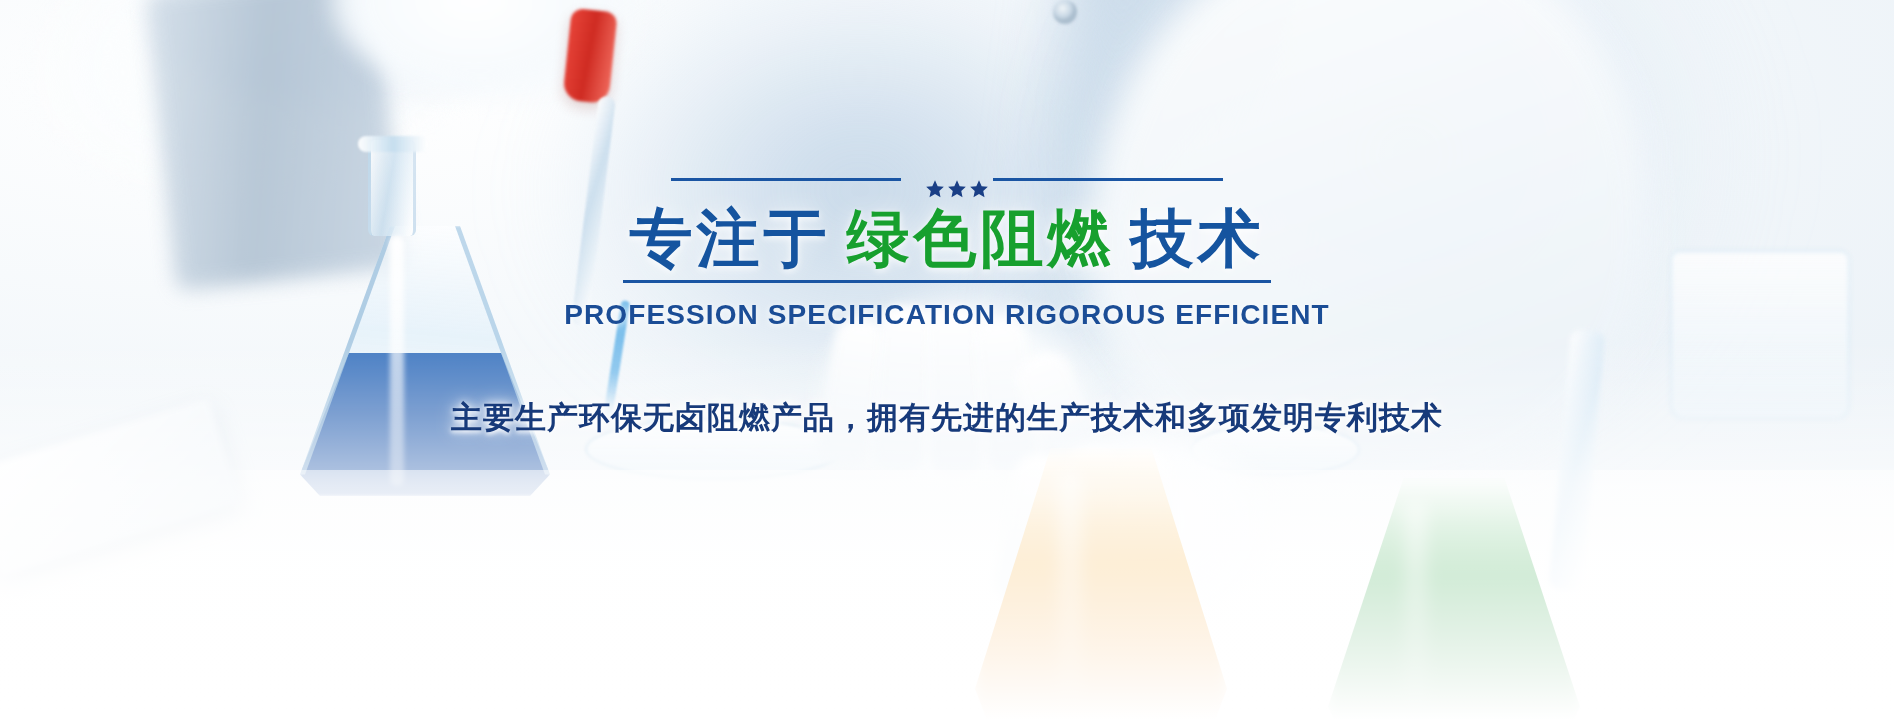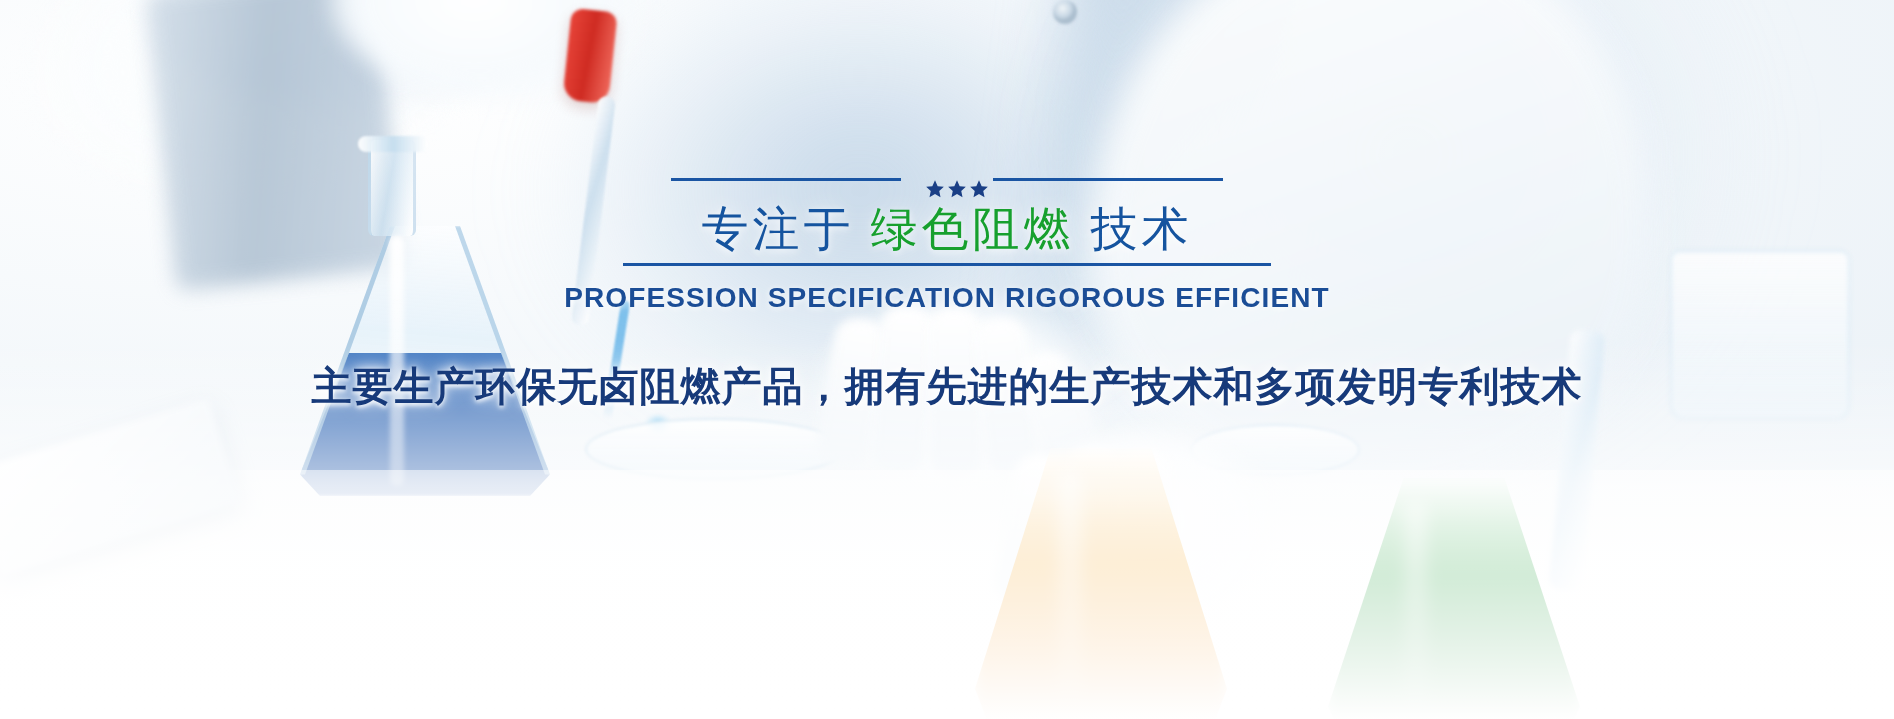--- a/index.html
+++ b/index.html
@@ -280,22 +280,22 @@
   }
   .stars { display:flex; gap:22px; padding:0 24px; }
   .star {
     width:0; height:0; position:relative; display:inline-block;
     color:#1a3f86;
   }
   .star svg { display:block; }
 
   .headline {
     margin-top:14px;
-    font-size:47px;
-    font-weight:400;
+    font-size:63px;
+    font-weight:700;
     letter-spacing:4px;
     line-height:1.08;
     white-space:nowrap;
     text-shadow:0 2px 7px rgba(255,255,255,.85), 0 0 22px rgba(255,255,255,.7);
   }
   .hl-blue { color:#15549f; }
   .hl-green { color:#17a02e; }
   .hl-gap { display:inline-block; width:16px; }
 
   .underline-bar {
@@ -308,22 +308,22 @@
     margin-top:16px;
     font-size:28px;
     font-weight:700;
     letter-spacing:1.1px;
     color:#1b4d96;
     white-space:nowrap;
     text-shadow:0 1px 6px rgba(255,255,255,.9);
   }
 
   .desc-cn {
-    margin-top:45px;
-    font-size:40px;
+    margin-top:66px;
+    font-size:31px;
     font-weight:700;
     letter-spacing:1px;
     color:#173a7a;
     white-space:nowrap;
     text-shadow:0 0 10px rgba(255,255,255,.95), 0 0 20px rgba(255,255,255,.85), 0 2px 4px rgba(255,255,255,.9);
   }
 </style>
 </head>
 <body>
 

